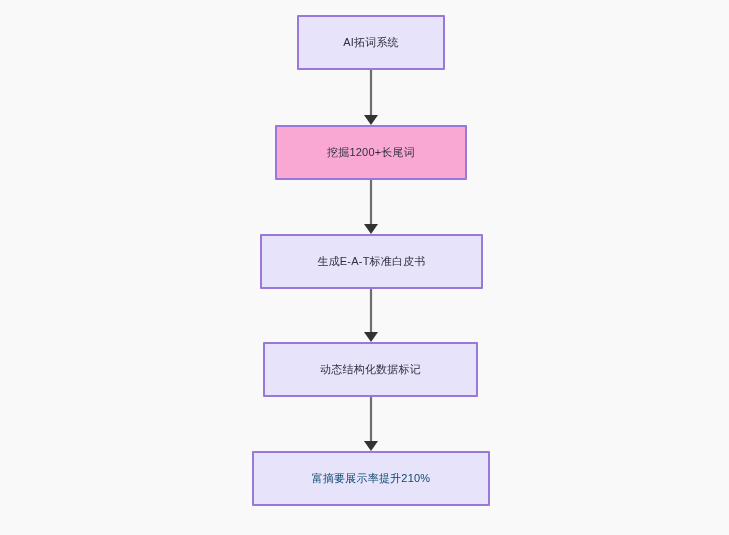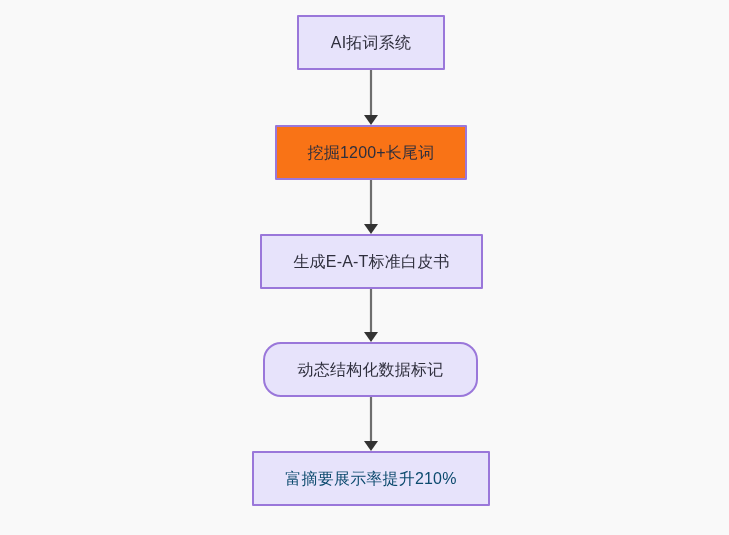--- a/index.html
+++ b/index.html
@@ -23,21 +23,21 @@
     box-sizing: border-box;
     background: #e7e3fb;
     border: 2px solid #9a77da;
     border-radius: 1px;
     display: flex;
     align-items: center;
     justify-content: center;
     text-align: center;
   }
   .node-label {
-    font-size: 16px;
+    font-size: 11px;
     line-height: 1.2;
     color: #2f2f3d;
     letter-spacing: 0.2px;
     white-space: nowrap;
     font-family: "Liberation Sans", "DejaVu Sans", sans-serif;
   }
   .edge {
     position: absolute;
     overflow: visible;
   }
@@ -67,25 +67,25 @@
       <line class="edge-line" x1="12" y1="0" x2="12" y2="45"></line>
       <polygon class="edge-arrow" points="5,43 19,43 12,53"></polygon>
     </svg>
     <svg class="edge" width="24" height="54" style="left: 359px; top: 397px;">
       <line class="edge-line" x1="12" y1="0" x2="12" y2="46"></line>
       <polygon class="edge-arrow" points="5,44 19,44 12,54"></polygon>
     </svg>
     <div class="node" style="left: 297px; top: 15px; width: 148px; height: 55px; background: rgb(231, 227, 251); border-color: rgb(154, 119, 218);">
       <span class="node-label" style="color: rgb(47, 47, 61);">AI拓词系统</span>
     </div>
-    <div class="node" style="left: 275px; top: 125px; width: 192px; height: 55px; background: #f97316; border-color: rgb(154, 119, 218);">
+    <div class="node" style="left: 275px; top: 125px; width: 192px; height: 55px; background: #f9a8d4; border-color: rgb(154, 119, 218);">
       <span class="node-label" style="color: rgb(47, 47, 61);">挖掘1200+长尾词</span>
     </div>
     <div class="node" style="left: 260px; top: 234px; width: 223px; height: 55px; background: rgb(231, 227, 251); border-color: rgb(154, 119, 218);">
       <span class="node-label" style="color: rgb(47, 47, 61);">生成E-A-T标准白皮书</span>
     </div>
-    <div class="node" style="left: 263px; top: 342px; width: 215px; height: 55px; background: rgb(231, 227, 251); border-color: rgb(154, 119, 218); border-radius: 18px;">
+    <div class="node" style="left: 263px; top: 342px; width: 215px; height: 55px; background: rgb(231, 227, 251); border-color: rgb(154, 119, 218);">
       <span class="node-label" style="color: rgb(47, 47, 61);">动态结构化数据标记</span>
     </div>
     <div class="node" style="left: 252px; top: 451px; width: 238px; height: 55px; background: rgb(231, 227, 251); border-color: rgb(154, 119, 218);">
       <span class="node-label" style="color: #0c4a6e;">富摘要展示率提升210%</span>
     </div>
   </div>
 
 </body></html>

